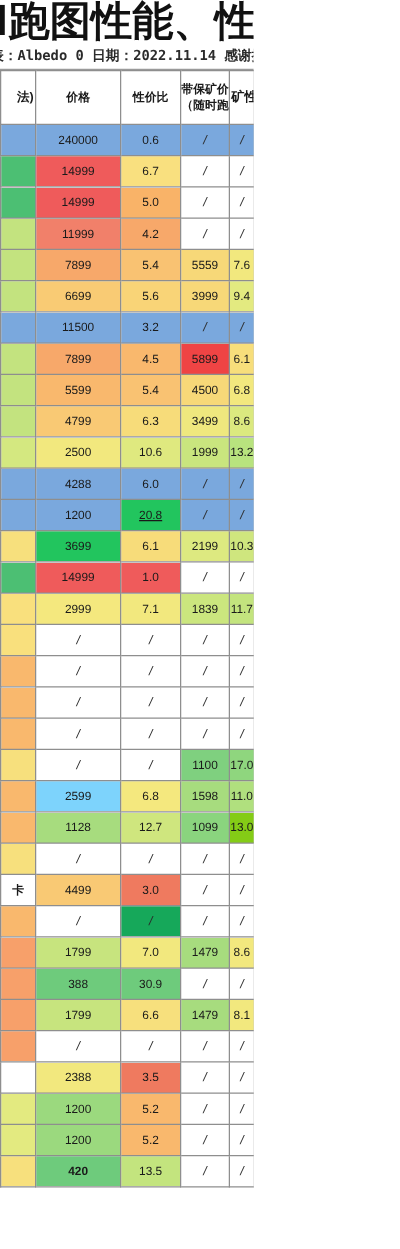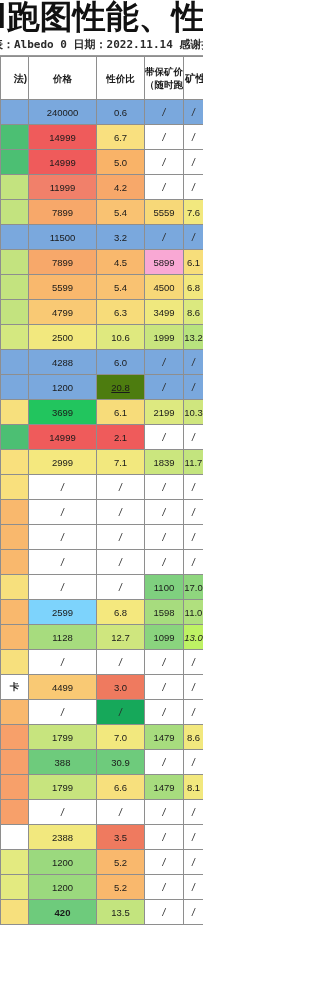--- a/index.html
+++ b/index.html
@@ -183,31 +183,38 @@
           <td class="mratio" style="background: rgb(255, 255, 255);"><span class="slash">/</span></td>
         </tr>
         <tr>
           <td class="stub" style="background: rgb(195, 227, 127);"></td>
           <td style="background: rgb(247, 168, 106);">7899</td>
           <td style="background: rgb(249, 194, 114);">5.4</td>
           <td style="background: rgb(247, 216, 120);">5559</td>
           <td class="mratio" style="background: rgb(242, 232, 126);">7.6</td>
         </tr>
         <tr>
+          <td class="stub" style="background: rgb(195, 227, 127);"></td>
+          <td style="background: rgb(249, 203, 116);">6699</td>
+          <td style="background: rgb(249, 212, 119);">5.6</td>
+          <td style="background: rgb(247, 216, 120);">3999</td>
+          <td class="mratio" style="background: rgb(227, 234, 128);">9.4</td>
+        </tr>
+        <tr>
           <td class="stub" style="background: rgb(122, 168, 221);"></td>
           <td style="background: rgb(122, 168, 221);">11500</td>
           <td style="background: rgb(122, 168, 221);">3.2</td>
           <td style="background: rgb(122, 168, 221);"><span class="slash">/</span></td>
           <td class="mratio" style="background: rgb(122, 168, 221);"><span class="slash">/</span></td>
         </tr>
         <tr>
           <td class="stub" style="background: rgb(195, 227, 127);"></td>
           <td style="background: rgb(247, 168, 106);">7899</td>
           <td style="background: rgb(249, 184, 109);">4.5</td>
-          <td style="background: #f9a8d4; margin-left: 24px;">5899</td>
+          <td style="background: #ef4444; margin-left: 24px;">5899</td>
           <td class="mratio" style="background: rgb(247, 222, 123);">6.1</td>
         </tr>
         <tr>
           <td class="stub" style="background: rgb(195, 227, 127);"></td>
           <td style="background: rgb(249, 184, 109);">5599</td>
           <td style="background: rgb(249, 194, 114);">5.4</td>
           <td style="background: rgb(247, 216, 120);">4500</td>
           <td class="mratio" style="background: rgb(242, 232, 126);">6.8</td>
         </tr>
         <tr>
@@ -227,35 +234,35 @@
         <tr>
           <td class="stub" style="background: rgb(122, 168, 221);"></td>
           <td style="background: rgb(122, 168, 221);">4288</td>
           <td style="background: rgb(122, 168, 221);">6.0</td>
           <td style="background: rgb(122, 168, 221);"><span class="slash">/</span></td>
           <td class="mratio" style="background: rgb(122, 168, 221);"><span class="slash">/</span></td>
         </tr>
         <tr>
           <td class="stub" style="background: rgb(122, 168, 221);"></td>
           <td style="background: rgb(122, 168, 221);">1200</td>
-          <td style="background: #4d7c0f; text-decoration: underline;">20.8</td>
+          <td style="background: #22c55e; text-decoration: underline;">20.8</td>
           <td style="background: rgb(122, 168, 221);"><span class="slash">/</span></td>
           <td class="mratio" style="background: rgb(122, 168, 221);"><span class="slash">/</span></td>
         </tr>
         <tr>
           <td class="stub" style="background: rgb(247, 224, 125);"></td>
           <td style="background: #22c55e; text-align: center;">3699</td>
           <td style="background: rgb(247, 220, 122);">6.1</td>
           <td style="background: rgb(221, 233, 128);">2199</td>
           <td class="mratio" style="background: rgb(207, 230, 126);">10.3</td>
         </tr>
         <tr>
           <td class="stub" style="background: rgb(76, 191, 115);"></td>
           <td style="background: rgb(239, 91, 91);">14999</td>
-          <td style="background: rgb(239, 91, 91);">2.1</td>
+          <td style="background: rgb(239, 91, 91);">1.0</td>
           <td style="background: rgb(255, 255, 255);"><span class="slash">/</span></td>
           <td class="mratio" style="background: rgb(255, 255, 255);"><span class="slash">/</span></td>
         </tr>
         <tr>
           <td class="stub" style="background: rgb(249, 224, 125);"></td>
           <td style="background: rgb(244, 232, 126);">2999</td>
           <td style="background: rgb(242, 232, 126);">7.1</td>
           <td style="background: rgb(203, 230, 126);">1839</td>
           <td class="mratio" style="background: rgb(195, 228, 126);">11.7</td>
         </tr>
@@ -299,21 +306,21 @@
           <td style="background: #7dd3fc; margin-left: 34px;">2599</td>
           <td style="background: rgb(244, 232, 126);">6.8</td>
           <td style="background: rgb(167, 220, 126);">1598</td>
           <td class="mratio" style="background: rgb(176, 224, 126);">11.0</td>
         </tr>
         <tr>
           <td class="stub" style="background: rgb(249, 184, 109);"></td>
           <td style="background: rgb(167, 220, 126);">1128</td>
           <td style="background: rgb(207, 230, 126);">12.7</td>
           <td style="background: rgb(138, 212, 126);">1099</td>
-          <td class="mratio" style="background: #bef264; font-style: italic;">13.0</td>
+          <td class="mratio" style="background: #84cc16;">13.0</td>
         </tr>
         <tr>
           <td class="stub" style="background: rgb(247, 224, 125);"></td>
           <td style="background: rgb(255, 255, 255);"><span class="slash">/</span></td>
           <td style="background: rgb(255, 255, 255);"><span class="slash">/</span></td>
           <td style="background: rgb(255, 255, 255);"><span class="slash">/</span></td>
           <td class="mratio" style="background: rgb(255, 255, 255);"><span class="slash">/</span></td>
         </tr>
         <tr>
           <td class="stub" style="background: rgb(255, 255, 255);">卡</td>

